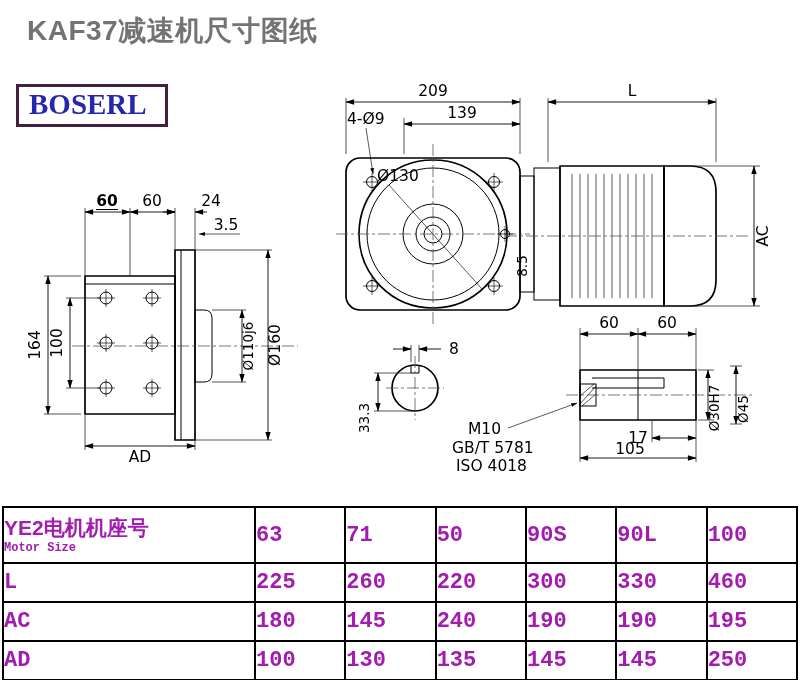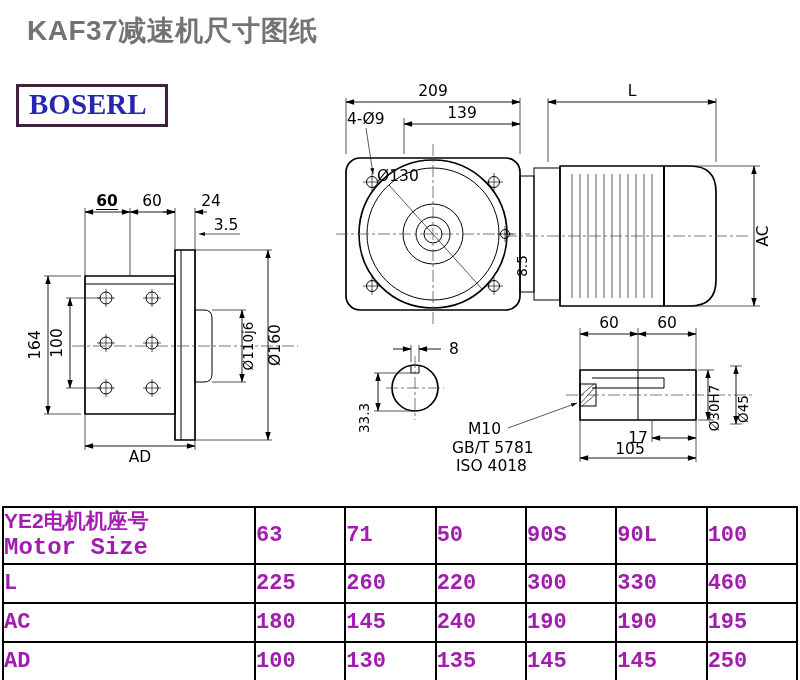--- a/index.html
+++ b/index.html
@@ -19,21 +19,21 @@
   .dim{fill:none;stroke:#000;stroke-width:.9}
   .ext{fill:none;stroke:#2a2a2a;stroke-width:.8}
   .cl{fill:none;stroke:#555;stroke-width:.8;stroke-dasharray:12 3 3 3}
   .bold{font-weight:bold}
   table.spec{position:absolute;left:2px;top:506px;width:796px;border-collapse:collapse;table-layout:fixed}
   .spec td,.spec th{border:2px solid #000;text-align:left;vertical-align:middle;padding:0;
       font-family:"Liberation Mono","DejaVu Sans Mono",monospace;font-weight:bold;font-size:22px;color:#a21caf}
   .spec tr.hdr{height:56px}
   .spec tr.data{height:39px}
   .cn{display:block;font-family:"Liberation Sans","DejaVu Sans",sans-serif;font-size:21px;font-weight:bold;line-height:1.25}
-  .en{display:block;font-size:24px;line-height:1.2}
+  .en{display:block;font-size:12px;line-height:1.2}
 </style>
 </head>
 <body>
 
 <div id="stage">
 
   <div class="title">KAF37减速机尺寸图纸</div>
   <div class="brand">BOSERL</div>
 
   <svg class="drawing" width="800" height="448" viewBox="0 0 800 448">

